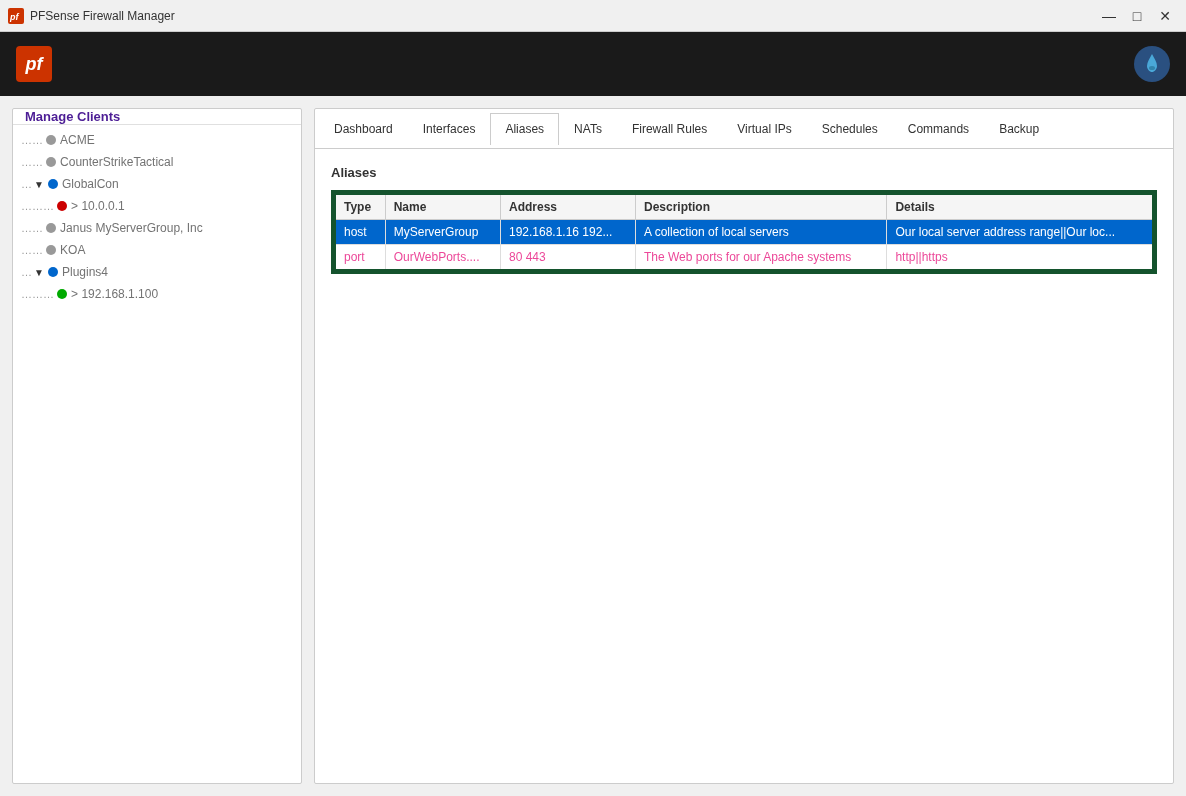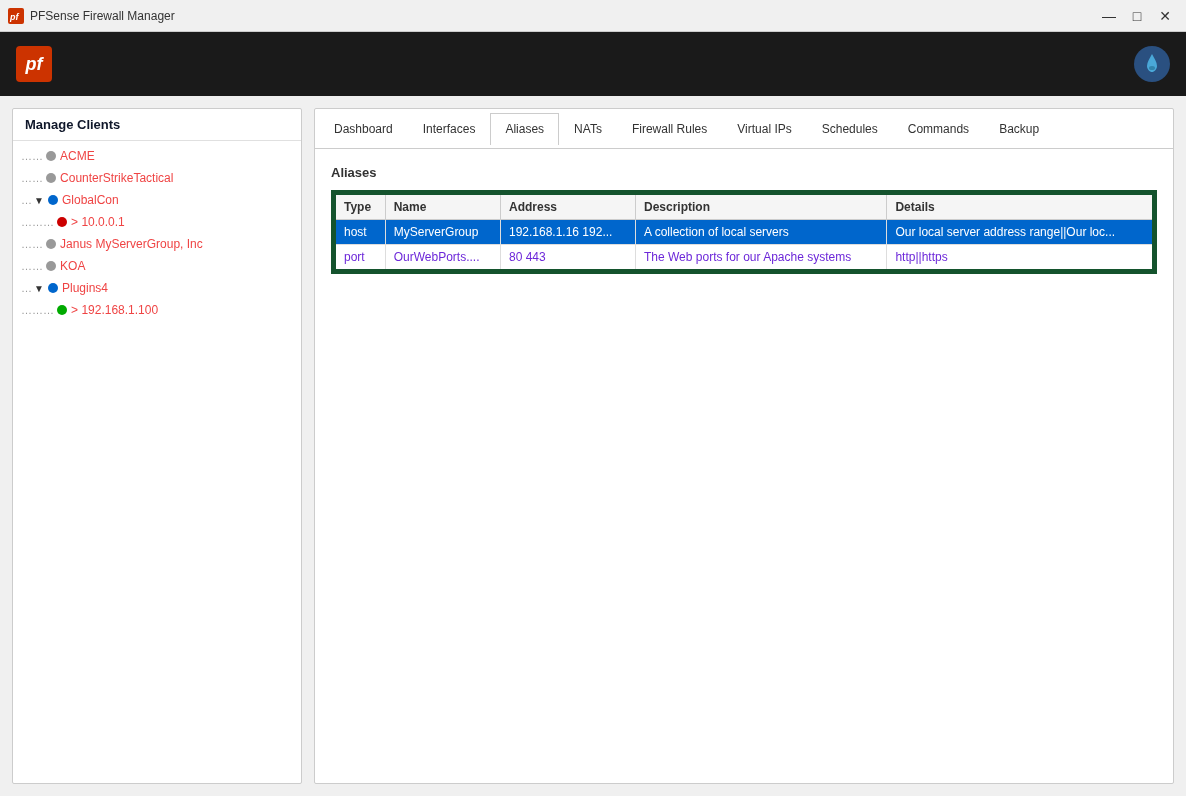--- a/index.html
+++ b/index.html
@@ -106,22 +106,22 @@
     .sidebar {
       width: 290px;
       background: white;
       border: 1px solid #ccc;
       border-radius: 2px;
       overflow-y: auto;
     }
     .sidebar-title {
       font-size: 13px;
       font-weight: 600;
-      padding: 8px 12px;
-      color: #0f172a;
+      padding: 0 12px;
+      color: #4c1d95;
       border-bottom: 1px solid #e0e0e0;
     }
     .tree {
       padding: 4px 0;
     }
     .tree-connector {
       color: #999;
       font-size: 11px;
       white-space: pre;
     }
@@ -131,21 +131,21 @@
       border-radius: 50%;
       display: inline-block;
       margin-right: 4px;
       flex-shrink: 0;
     }
     .dot-gray { background: #999; }
     .dot-blue { background: #0066cc; }
     .dot-red { background: #cc0000; }
     .dot-green { background: #00aa00; }
     .tree-label {
-      color: #ef4444;
+      color: #737373;
       font-size: 12px;
     }
     .tree-row {
       display: flex;
       align-items: center;
       height: 22px;
       padding-left: 8px;
     }
     .expand-icon {
       width: 14px;
@@ -213,21 +213,21 @@
       background: #f5f5f5;
       border: 1px solid #ccc;
       padding: 5px 8px;
       text-align: left;
       font-weight: 600;
       color: #333;
     }
     .aliases-table td {
       border: 1px solid #ddd;
       padding: 5px 8px;
-      color: #6d28d9;
+      color: #ec4899;
     }
     .aliases-table tr.selected td {
       background: #0066cc;
       color: #ffffff;
     }
   </style>
 </head>
 <body>
 
 <div class="title-bar">

